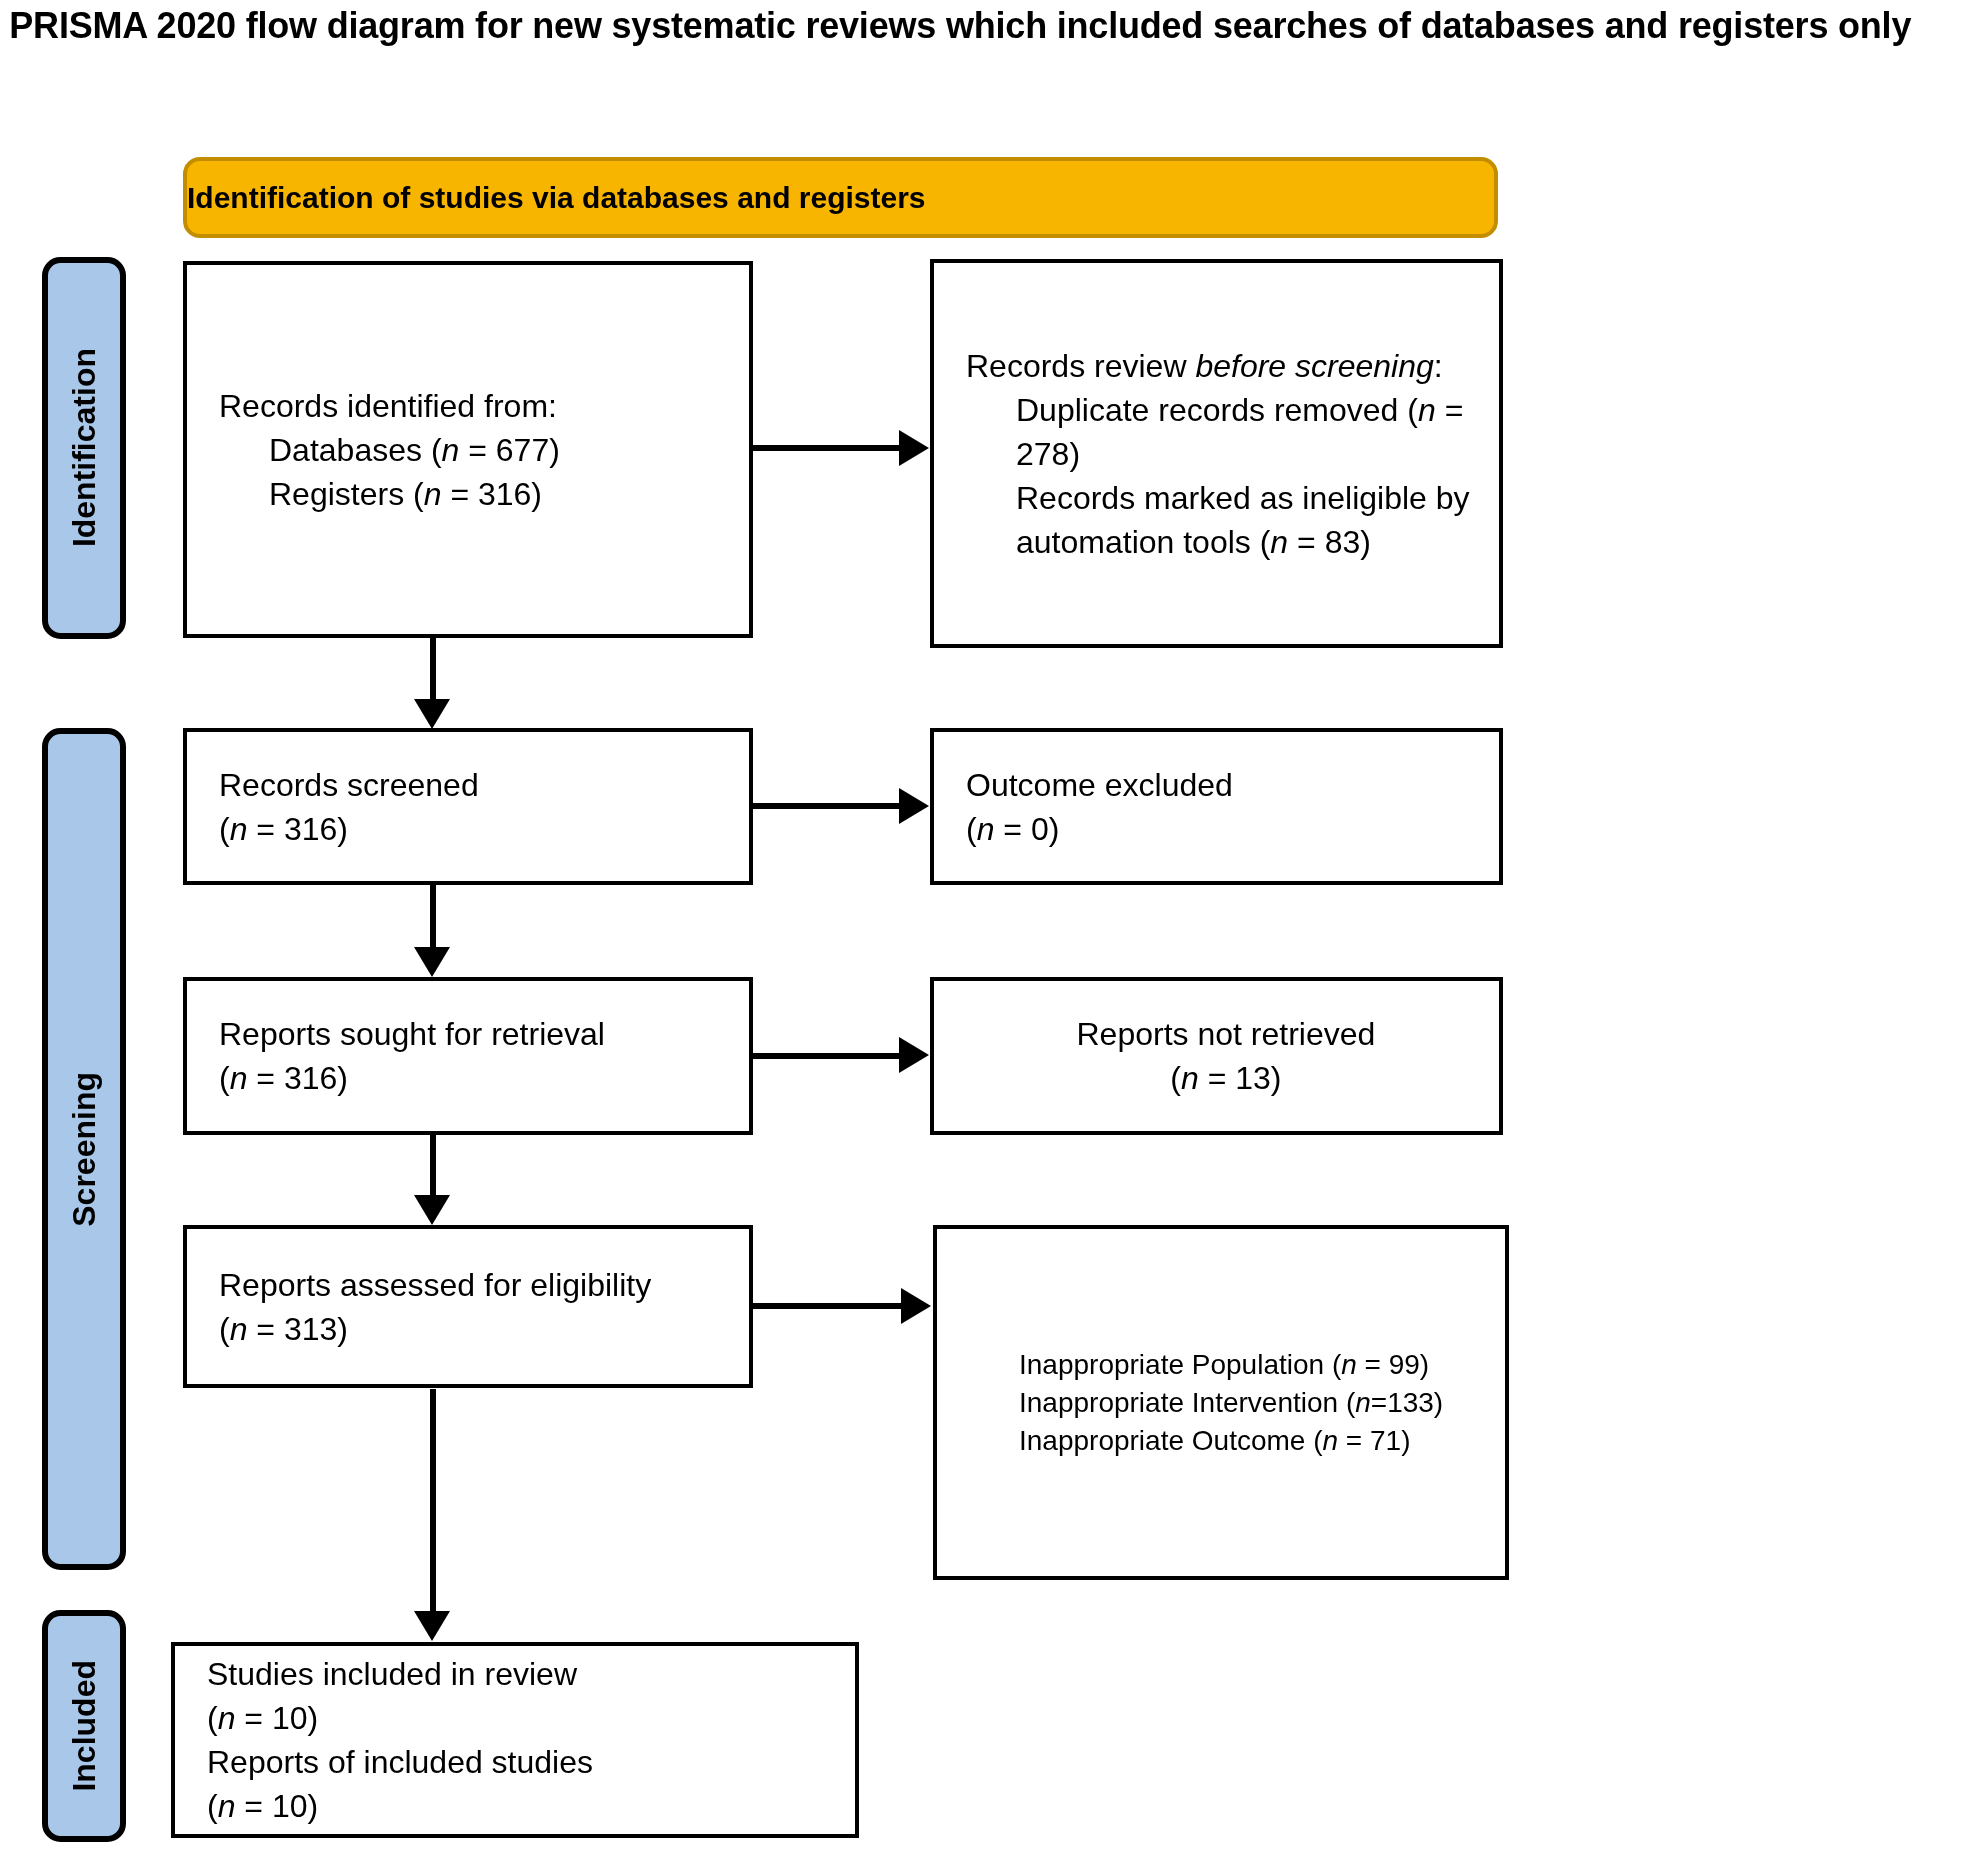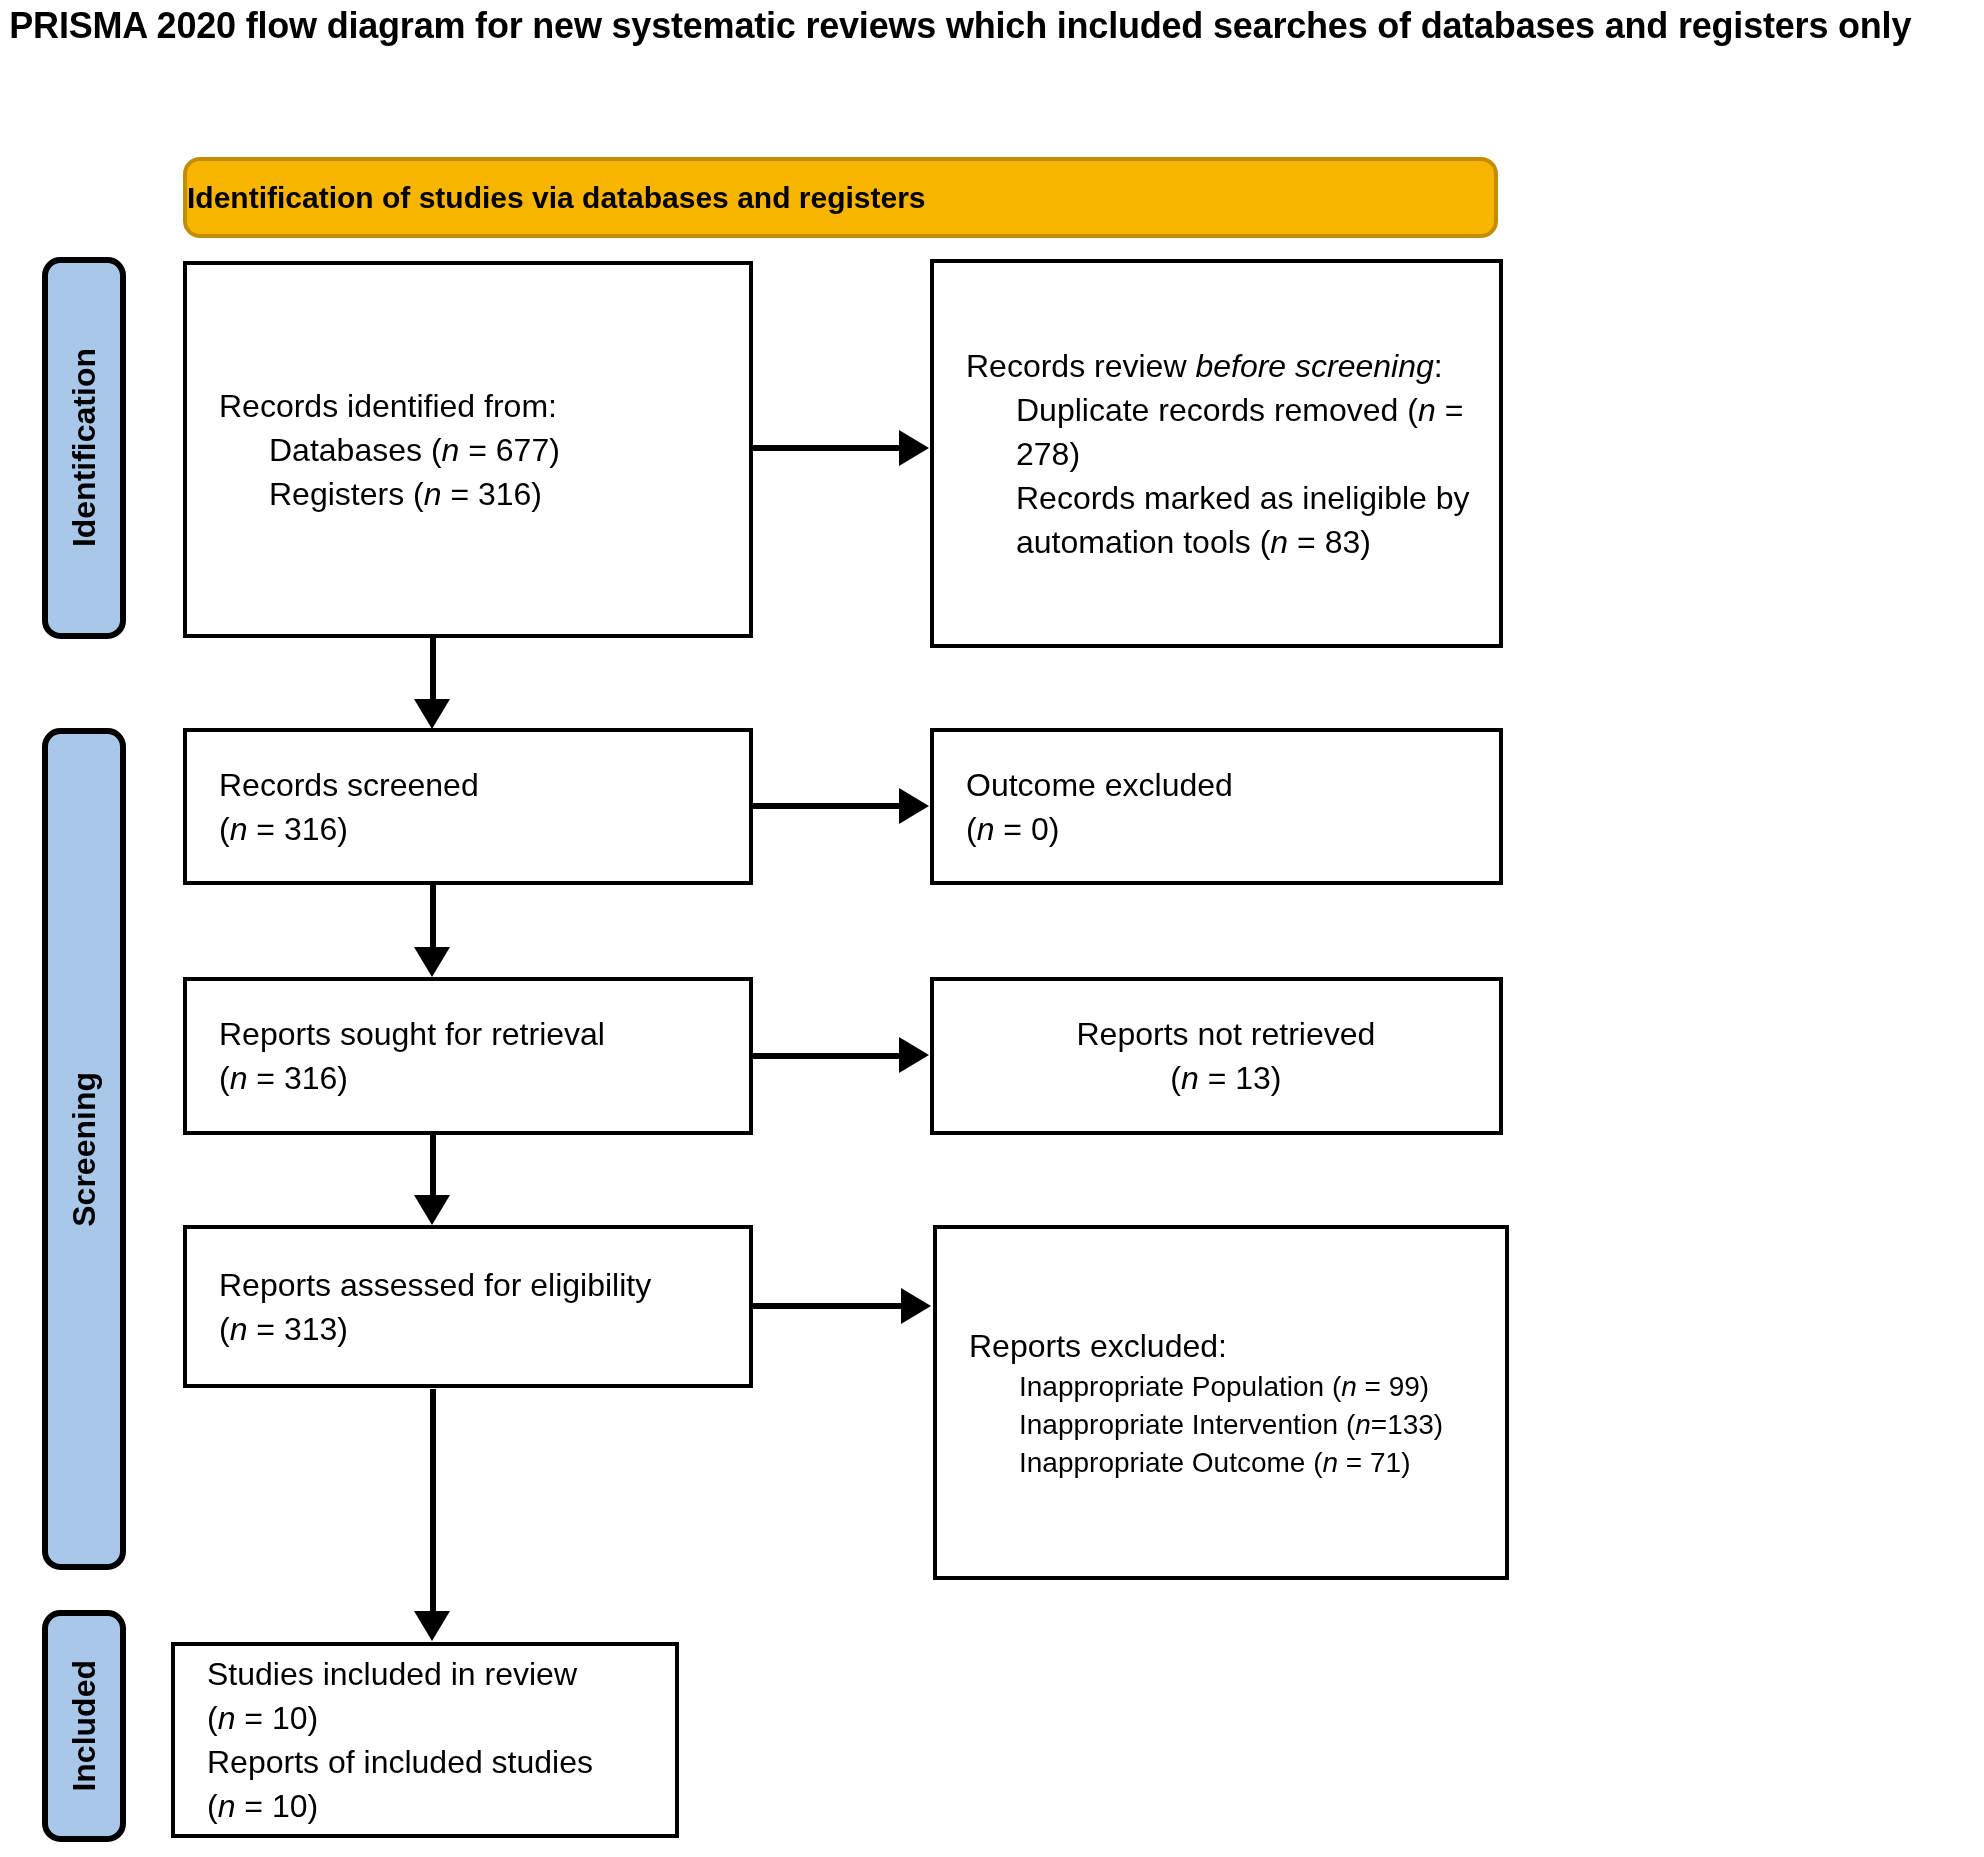--- a/index.html
+++ b/index.html
@@ -57,21 +57,21 @@
   .box-text .line.indent { padding-left: 50px; }
   .box-text .line.small { font-size: 28px; line-height: 38px; }
   .box-records-identified { left: 183px;  top: 261px;  width: 570px; height: 377px; }
   .box-records-removed    { left: 930px; top: 259px;  width: 573px; height: 389px; }
   .box-records-screened   { left: 183px;  top: 728px; width: 570px; height: 157px; }
   .box-records-excluded   { left: 930px; top: 728px; width: 573px; height: 157px; }
   .box-reports-sought     { left: 183px;  top: 977px; width: 570px; height: 158px; }
   .box-reports-not-retrieved { left: 930px; top: 977px; width: 573px; height: 158px; text-align: center; }
   .box-reports-assessed   { left: 183px;  top: 1225px; width: 570px; height: 163px; }
   .box-reports-excluded   { left: 933px; top: 1225px; width: 576px; height: 355px; }
-  .box-studies-included   { left: 171px;  top: 1642px; width: 508px; height: 196px; }
+  .box-studies-included   { left: 171px;  top: 1642px; width: 688px; height: 196px; }
   .al { position: absolute; background: var(--arrow, #000000); }
   .head-r {
     position: absolute; width: 0; height: 0;
     border-top: 18.5px solid transparent; border-bottom: 18.5px solid transparent;
     border-left: 30px solid var(--arrow, #000000);
   }
   .head-d {
     position: absolute; width: 0; height: 0;
     border-left: 18.5px solid transparent; border-right: 18.5px solid transparent;
     border-top: 30px solid var(--arrow, #000000);
@@ -138,21 +138,20 @@
       </div>
   </div>
   <div class="box box-reports-assessed">
     <div class="box-text">
         <div class="line"><span>Reports assessed for eligibility</span></div>
         <div class="line"><span>(</span><i>n</i><span> = 313)</span></div>
       </div>
   </div>
   <div class="box box-reports-excluded">
     <div class="box-text">
-        <div class="line"><span>Reports excluded:</span></div>
         <div class="line indent small"><span>Inappropriate Population (</span><i>n</i><span> = 99)</span></div>
         <div class="line indent small"><span>Inappropriate Intervention (</span><i>n</i><span>=133)</span></div>
         <div class="line indent small"><span>Inappropriate Outcome (</span><i>n</i><span> = 71)</span></div>
       </div>
   </div>
   <div class="box box-studies-included">
     <div class="box-text">
         <div class="line"><span>Studies included in review</span></div>
         <div class="line"><span>(</span><i>n</i><span> = 10)</span></div>
         <div class="line"><span>Reports of included studies</span></div>

